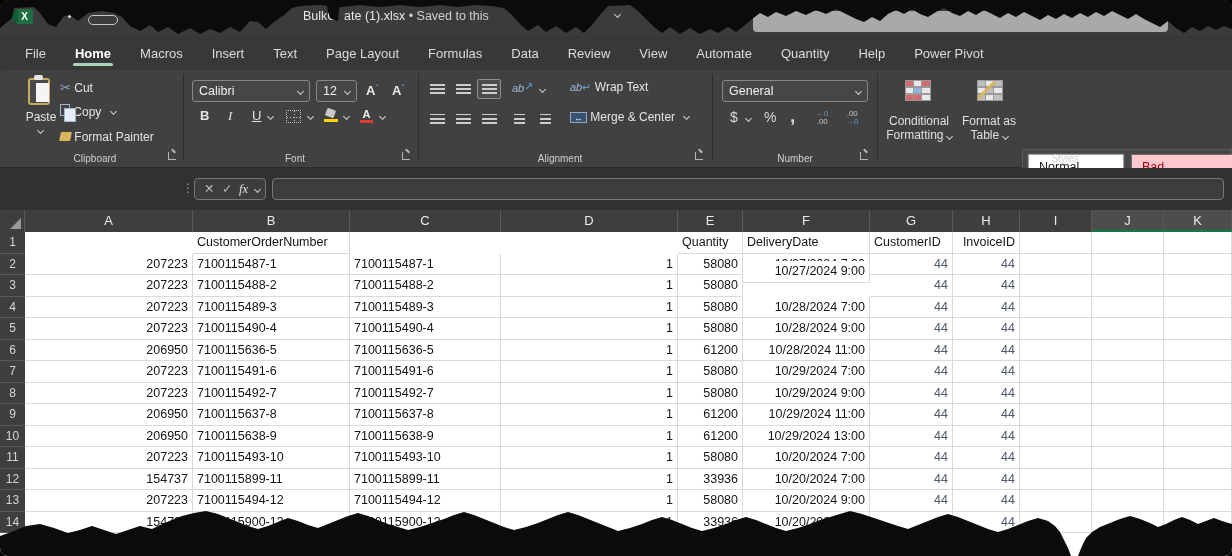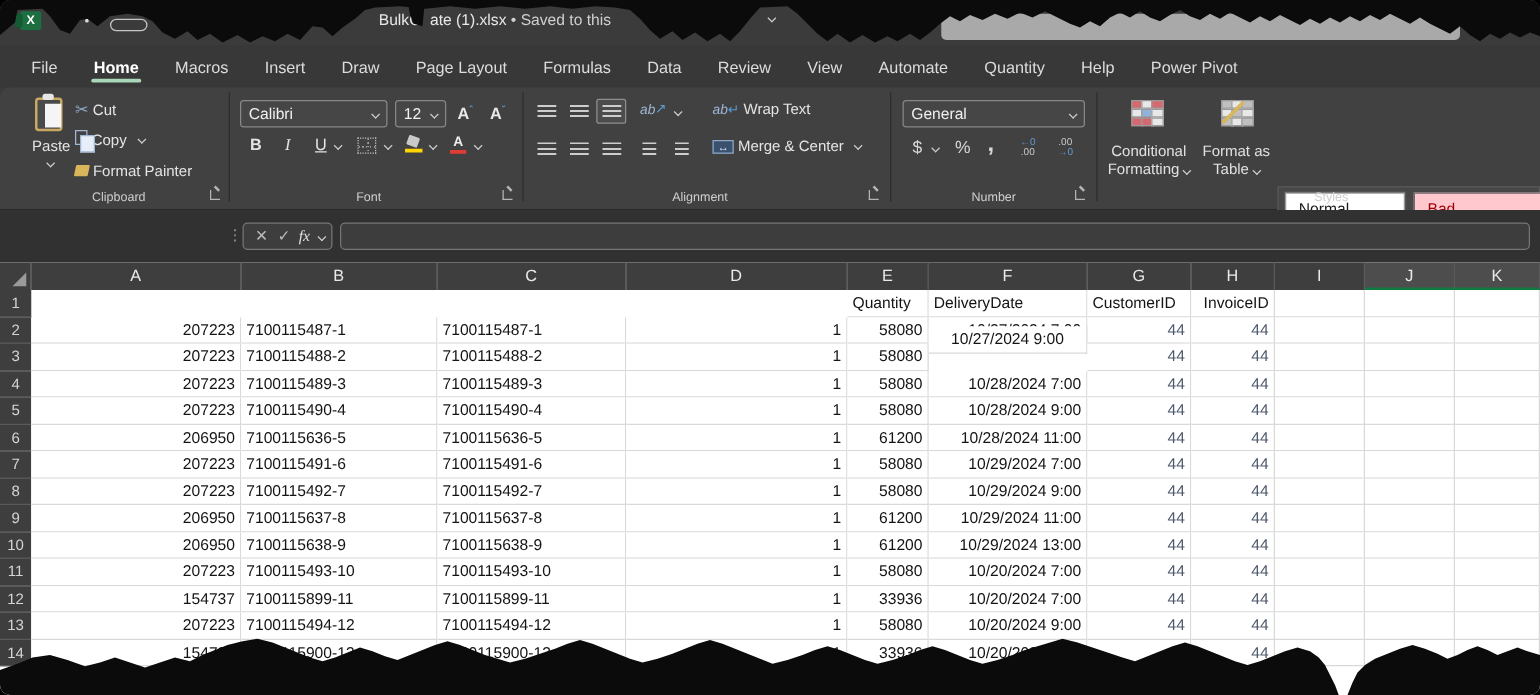--- a/index.html
+++ b/index.html
@@ -112,21 +112,21 @@
     <div id="title-text"><span>BulkO</span><span class="gap"></span><span>ate (1).xlsx</span>&nbsp;<span class="dim">•</span>&nbsp;<span class="dim">Saved to this</span></div>
     <span class="chev" id="title-chev"></span>
     <div id="search-pill"></div>
   </div>
 
   <div id="tabrow">
       <div class="tab">File</div>
       <div class="tab active">Home</div>
       <div class="tab">Macros</div>
       <div class="tab">Insert</div>
-      <div class="tab">Draw</div>
+      <div class="tab">Text</div>
       <div class="tab">Page Layout</div>
       <div class="tab">Formulas</div>
       <div class="tab">Data</div>
       <div class="tab">Review</div>
       <div class="tab">View</div>
       <div class="tab">Automate</div>
       <div class="tab">Quantity</div>
       <div class="tab">Help</div>
       <div class="tab">Power Pivot</div>
     </div>
@@ -245,20 +245,21 @@
       <div class="colhdr" style="left: 350px; width: 151px;">C</div>
       <div class="colhdr" style="left: 501px; width: 177px;">D</div>
       <div class="colhdr" style="left: 678px; width: 65px;">E</div>
       <div class="colhdr" style="left: 743px; width: 127px;">F</div>
       <div class="colhdr" style="left: 870px; width: 83px;">G</div>
       <div class="colhdr" style="left: 953px; width: 67px;">H</div>
       <div class="colhdr" style="left: 1020px; width: 72px;">I</div>
       <div class="colhdr sel" style="left: 1092px; width: 72px;">J</div>
       <div class="colhdr sel" style="left: 1164px; width: 68px;">K</div>
       <div class="rowhdr" style="top: 22px; height: 21.5px; line-height: 21.5px;">1</div>
+      <div class="cell" style="left: 193px; width: 157px; top: 22px; height: 21.5px; line-height: 20.5px; text-align: left;">CustomerOrderNumber</div>
       <div class="cell" style="left: 678px; width: 65px; top: 22px; height: 21.5px; line-height: 20.5px; text-align: left;">Quantity</div>
       <div class="cell" style="left: 743px; width: 127px; top: 22px; height: 21.5px; line-height: 20.5px; text-align: left;">DeliveryDate</div>
       <div class="cell" style="left: 870px; width: 83px; top: 22px; height: 21.5px; line-height: 20.5px; text-align: left;">CustomerID</div>
       <div class="cell" style="left: 953px; width: 67px; top: 22px; height: 21.5px; line-height: 20.5px; text-align: right;">InvoiceID</div>
       <div class="cell" style="left: 1020px; width: 72px; top: 22px; height: 21.5px; line-height: 20.5px; text-align: left;"></div>
       <div class="cell" style="left: 1092px; width: 72px; top: 22px; height: 21.5px; line-height: 20.5px; text-align: left;"></div>
       <div class="cell" style="left: 1164px; width: 68px; top: 22px; height: 21.5px; line-height: 20.5px; text-align: left;"></div>
       <div class="rowhdr" style="top: 43.5px; height: 21.5px; line-height: 21.5px;">2</div>
       <div class="cell" style="left: 25px; width: 168px; top: 43.5px; height: 21.5px; line-height: 20.5px; text-align: right;">207223</div>
       <div class="cell" style="left: 193px; width: 157px; top: 43.5px; height: 21.5px; line-height: 20.5px; text-align: left;">7100115487-1</div>
@@ -270,21 +271,21 @@
       <div class="cell" style="left: 953px; width: 67px; top: 43.5px; height: 21.5px; line-height: 20.5px; text-align: right; color: rgb(78, 89, 107);">44</div>
       <div class="cell" style="left: 1020px; width: 72px; top: 43.5px; height: 21.5px; line-height: 20.5px; text-align: right;"></div>
       <div class="cell" style="left: 1092px; width: 72px; top: 43.5px; height: 21.5px; line-height: 20.5px; text-align: right;"></div>
       <div class="cell" style="left: 1164px; width: 68px; top: 43.5px; height: 21.5px; line-height: 20.5px; text-align: right;"></div>
       <div class="rowhdr" style="top: 65px; height: 21.5px; line-height: 21.5px;">3</div>
       <div class="cell" style="left: 25px; width: 168px; top: 65px; height: 21.5px; line-height: 20.5px; text-align: right;">207223</div>
       <div class="cell" style="left: 193px; width: 157px; top: 65px; height: 21.5px; line-height: 20.5px; text-align: left;">7100115488-2</div>
       <div class="cell" style="left: 350px; width: 151px; top: 65px; height: 21.5px; line-height: 20.5px; text-align: left;">7100115488-2</div>
       <div class="cell" style="left: 501px; width: 177px; top: 65px; height: 21.5px; line-height: 20.5px; text-align: right;">1</div>
       <div class="cell" style="left: 678px; width: 65px; top: 65px; height: 21.5px; line-height: 20.5px; text-align: right;">58080</div>
-      <div class="cell" style="left: 743px; width: 127px; top: 51px; height: 21.5px; line-height: 20.5px; text-align: center;">10/27/2024 9:00</div>
+      <div class="cell" style="left: 743px; width: 127px; top: 51px; height: 21.5px; line-height: 20.5px; text-align: right;">10/27/2024 9:00</div>
       <div class="cell" style="left: 870px; width: 83px; top: 65px; height: 21.5px; line-height: 20.5px; text-align: right; color: rgb(78, 89, 107);">44</div>
       <div class="cell" style="left: 953px; width: 67px; top: 65px; height: 21.5px; line-height: 20.5px; text-align: right; color: rgb(78, 89, 107);">44</div>
       <div class="cell" style="left: 1020px; width: 72px; top: 65px; height: 21.5px; line-height: 20.5px; text-align: right;"></div>
       <div class="cell" style="left: 1092px; width: 72px; top: 65px; height: 21.5px; line-height: 20.5px; text-align: right;"></div>
       <div class="cell" style="left: 1164px; width: 68px; top: 65px; height: 21.5px; line-height: 20.5px; text-align: right;"></div>
       <div class="rowhdr" style="top: 86.5px; height: 21.5px; line-height: 21.5px;">4</div>
       <div class="cell" style="left: 25px; width: 168px; top: 86.5px; height: 21.5px; line-height: 20.5px; text-align: right;">207223</div>
       <div class="cell" style="left: 193px; width: 157px; top: 86.5px; height: 21.5px; line-height: 20.5px; text-align: left;">7100115489-3</div>
       <div class="cell" style="left: 350px; width: 151px; top: 86.5px; height: 21.5px; line-height: 20.5px; text-align: left;">7100115489-3</div>
       <div class="cell" style="left: 501px; width: 177px; top: 86.5px; height: 21.5px; line-height: 20.5px; text-align: right;">1</div>

